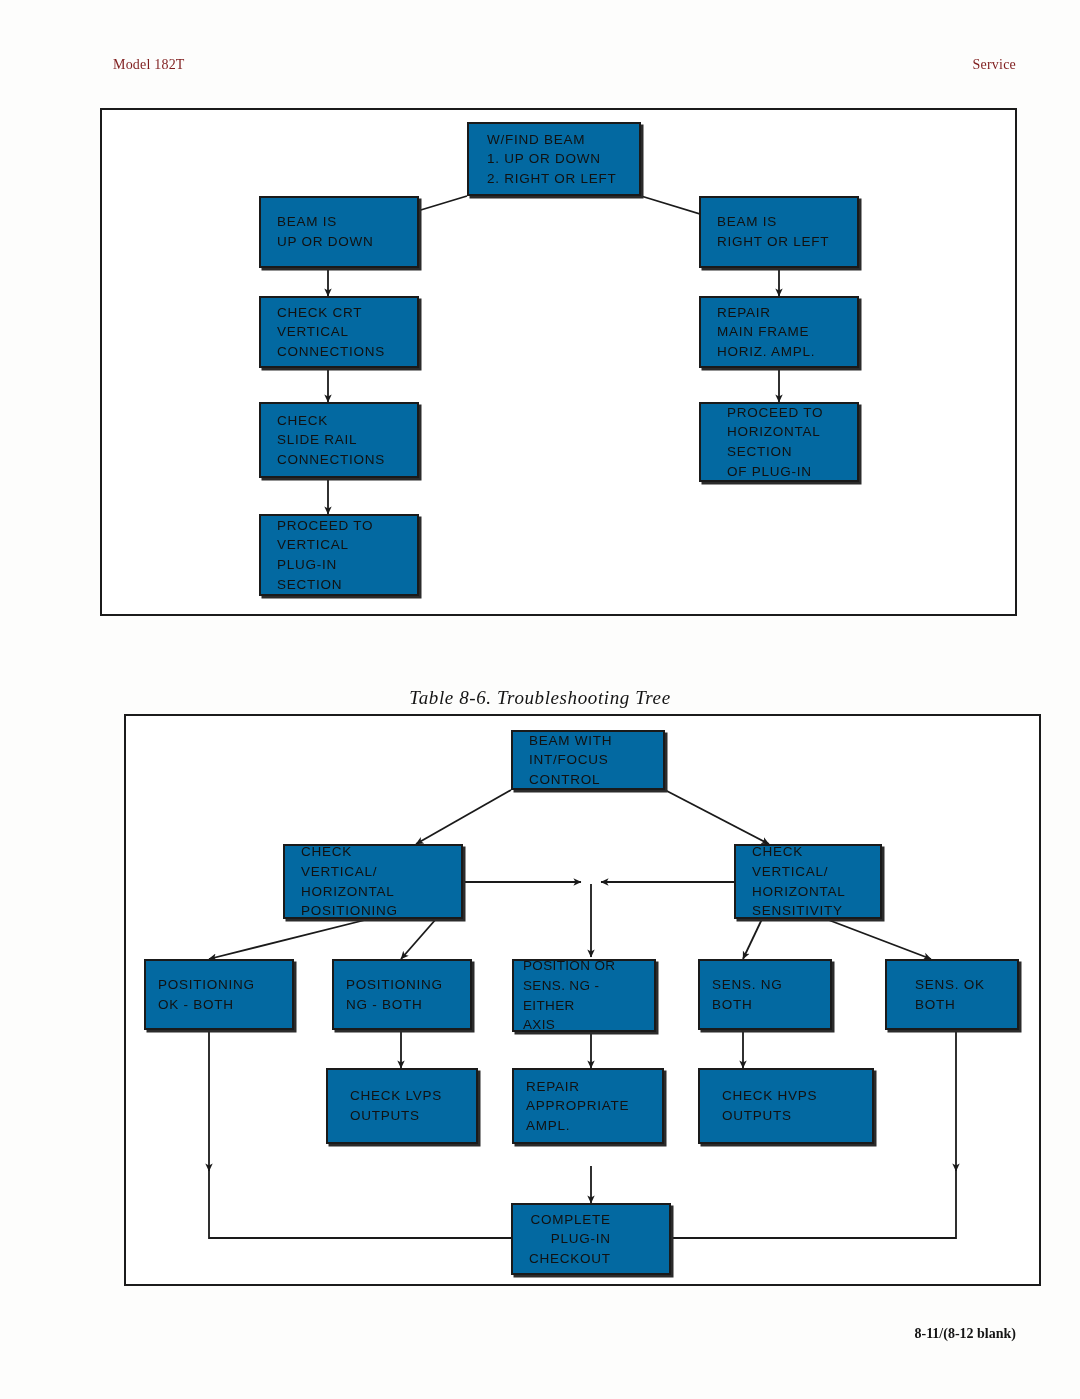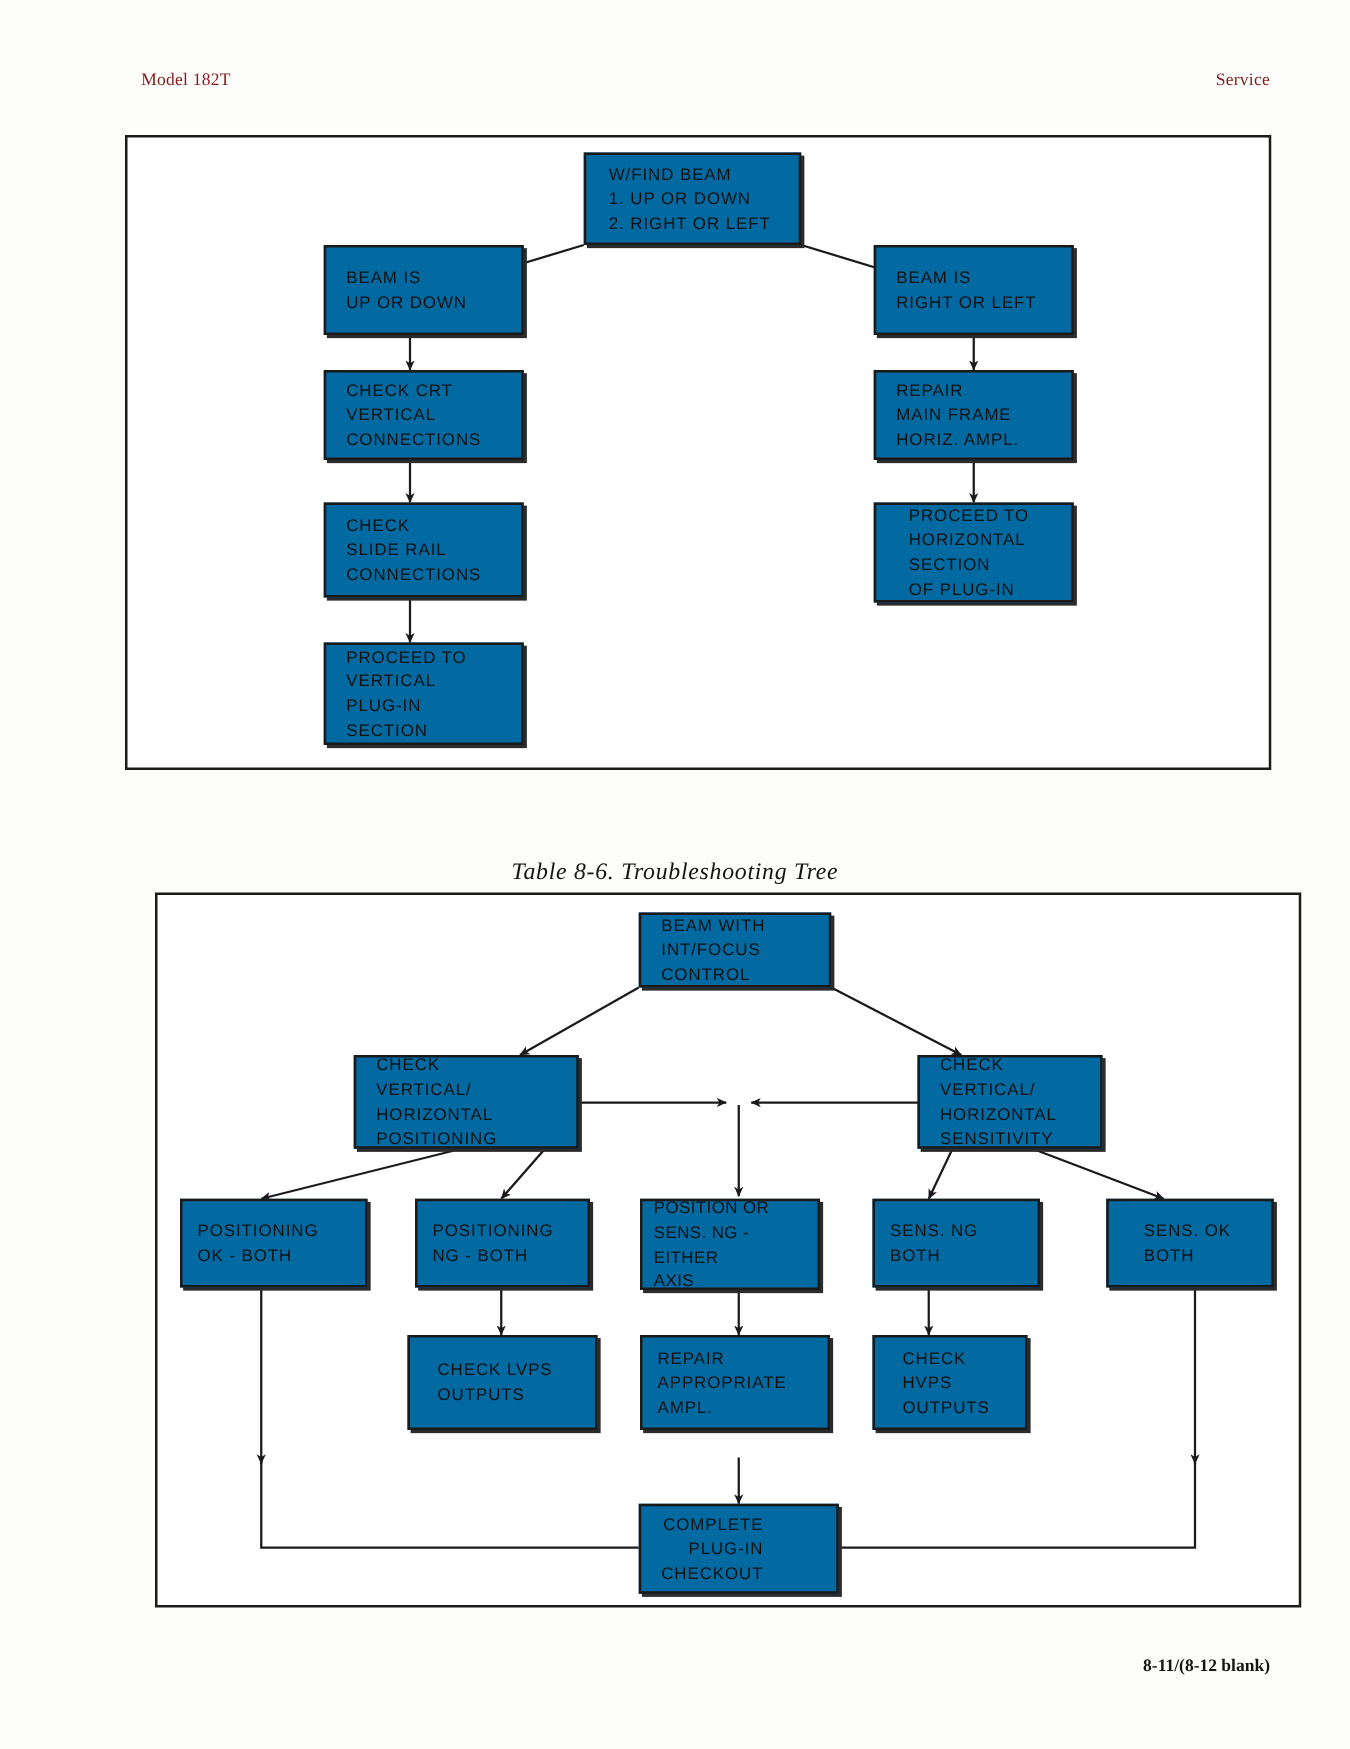--- a/index.html
+++ b/index.html
@@ -289,21 +289,21 @@
       <span class="node-text" style="padding-left:22px;">CHECK LVPS
 OUTPUTS</span>
     </div>
 
     <div class="node" style="left:386px; top:352px; width:152px; height:76px;">
       <span class="node-text" style="padding-left:12px;">REPAIR
 APPROPRIATE
 AMPL.</span>
     </div>
 
-    <div class="node" style="left:572px; top:352px; width:124px; height:76px;">
+    <div class="node" style="left:572px; top:352px; width:176px; height:76px;">
       <span class="node-text" style="padding-left:22px;">CHECK HVPS
 OUTPUTS</span>
     </div>
 
     <div class="node" style="left:385px; top:487px; width:160px; height:72px;">
       <span class="node-text" style="text-align:right;">COMPLETE
 PLUG-IN
 CHECKOUT</span>
     </div>
   </div>

